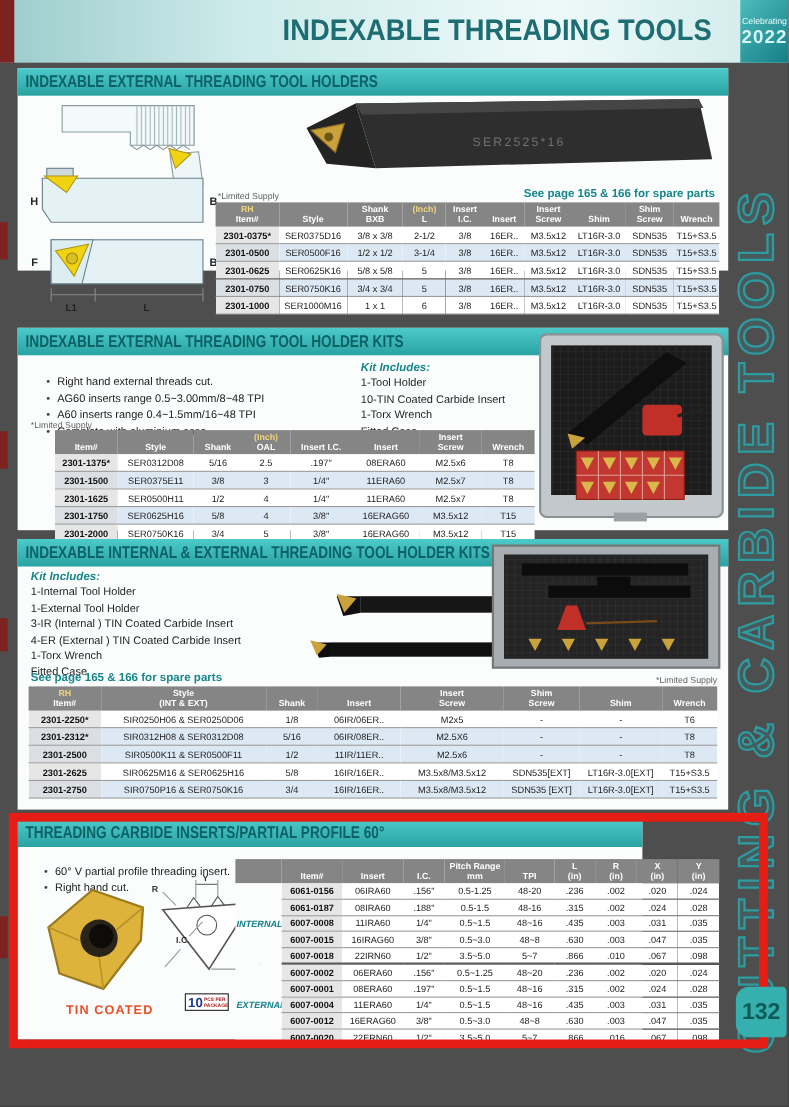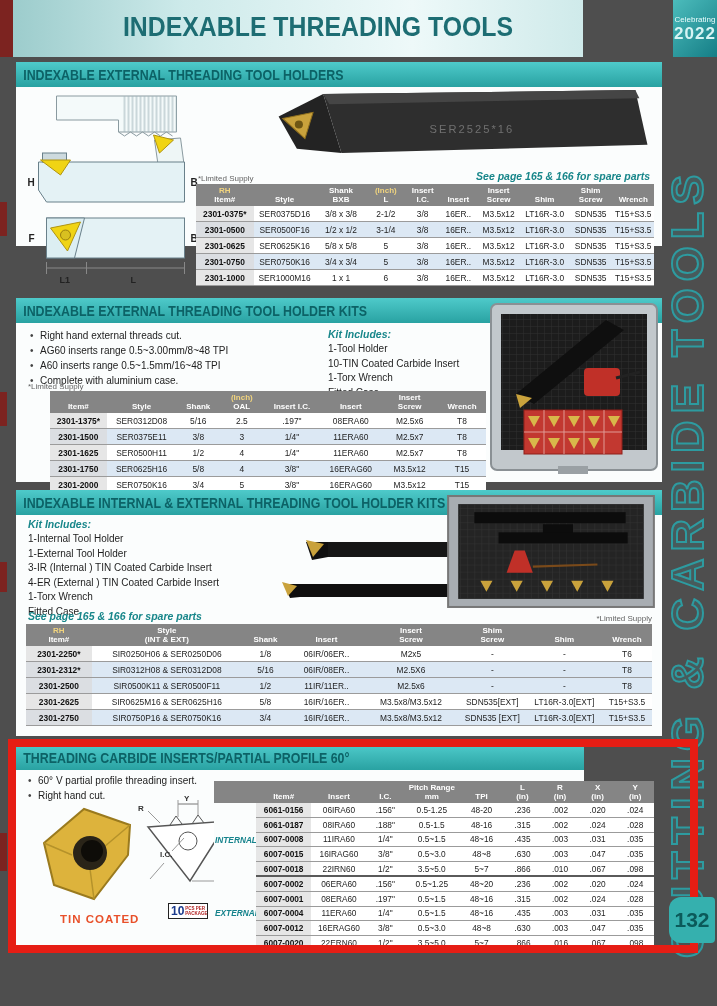--- a/index.html
+++ b/index.html
@@ -1,20 +1,20 @@
 <!DOCTYPE html>
 <html><head>
 <meta charset="utf-8">
 <style>
   html,body { margin:0; padding:0; background:#3a3a3a; }
   .page { position:relative; width:717px; height:1006px; background:#4e4e4e;
           font-family:"Liberation Sans", sans-serif; overflow:hidden; }
 
   
-  .top-band { position:absolute; left:12px; top:0; width:571px; height:57px;
+  .top-band { position:absolute; left:0; top:0; width:717px; height:57px;
     background:linear-gradient(90deg,#9ccccc 0%,#cdeaea 30%,#eef9f9 70%,#cfeaea 100%); }
   .page-title { position:absolute; right:70px; top:12px; font-size:27px; font-weight:bold;
     color:#1d6d73; white-space:nowrap; transform:scaleX(0.92); transform-origin:right center; }
   .year-badge { position:absolute; right:0; top:0; width:44px; height:57px; box-sizing:border-box;
     background:linear-gradient(135deg,#4cbcbc 0%,#157e86 100%); text-align:center; padding-top:15px; }
   .badge-l1 { display:block; font-size:8px; color:#eafdfd; }
   .badge-l2 { display:block; font-size:17px; font-weight:bold; letter-spacing:1px; color:#d6f4f4; }
 
   
   .accent-red { position:absolute; background:#7c2320; }
@@ -29,24 +29,24 @@
     border:8px solid #e61d14; z-index:5; pointer-events:none; }
 
   
   .panel { position:absolute; background:#fbfdfd; }
   .sec-hdr { position:absolute; left:0; right:0; top:0; height:25px;
     background:linear-gradient(180deg,#4ecaca 0%,#29a2a2 100%); line-height:26px; overflow:hidden; }
   .hdr-text { display:inline-block; padding-left:9px; font-size:15.5px; font-weight:bold;
     color:#0c6266; white-space:nowrap; transform:scaleX(0.8); transform-origin:left center; }
 
   .limited { position:absolute; font-size:8px; color:#636363; }
-  .spare-note { position:absolute; color:#17868a; font-weight:bold; font-style:italic; font-size:10.5px; }
+  .spare-note { position:absolute; color:#17868a; font-weight:bold; font-size:10.5px; }
   .kit-label { color:#17868a; font-weight:bold; font-style:italic; font-size:10.5px; margin-bottom:2px; }
   .kit-line { font-size:10px; color:#1e1e1e; line-height:1.45; }
-  .blist { position:absolute; margin:0; padding:0; list-style:none; }
+  .blist { position:absolute; margin:12px; padding:0; list-style:none; }
   .blist li { font-size:10px; color:#222; margin-bottom:4px; padding-left:12px; position:relative; }
   .blist li::before { content:"\2022"; position:absolute; left:2px; color:#444; }
   .kit-block { position:absolute; }
   .tin { position:absolute; color:#e8502a; font-weight:bold; font-size:11.5px; letter-spacing:1px; }
   .pkg-badge { position:absolute; display:flex; align-items:center; gap:1px; background:#fff;
     border:1.5px solid #222; padding:1px 2px; }
   .pkg-qty { font-size:12px; font-weight:bold; color:#1a3a8c; line-height:1; }
   .pkg-text { font-size:4.5px; font-weight:bold; color:#b02020; width:20px; line-height:1.15; }
 
   
@@ -260,21 +260,21 @@
   </section>
 
   <section class="panel" style="left:16px;top:298px;width:646px;height:184px;">
     <div class="sec-hdr">
       <span class="hdr-text">INDEXABLE EXTERNAL THREADING TOOL HOLDER KITS</span>
     </div>
 
     <ul class="blist" style="left:12px;top:32px;width:290px;">
       <li>Right hand external threads cut.</li>
       <li>AG60 inserts range 0.5~3.00mm/8~48 TPI</li>
-      <li>A60 inserts range 0.5~1.5mm/16~48 TPI</li>
+      <li>A60 inserts range 0.4~1.5mm/16~48 TPI</li>
       <li>Complete with aluminium case.</li>
     </ul>
 
     <div class="kit-block" style="left:312px;top:30px;">
       <div class="kit-label">Kit Includes:</div>
       <div class="kit-line">1-Tool Holder</div>
       <div class="kit-line">10-TIN Coated Carbide Insert</div>
       <div class="kit-line">1-Torx Wrench</div>
       <div class="kit-line">Fitted Case</div>
     </div>

